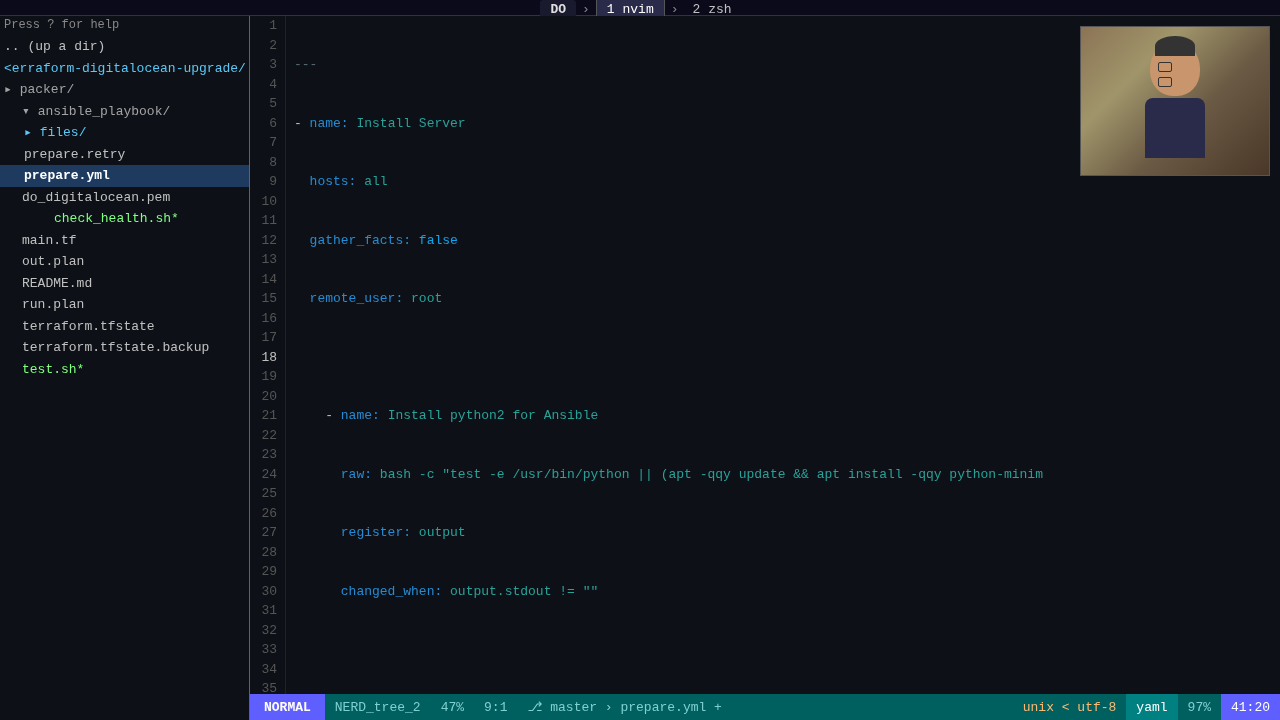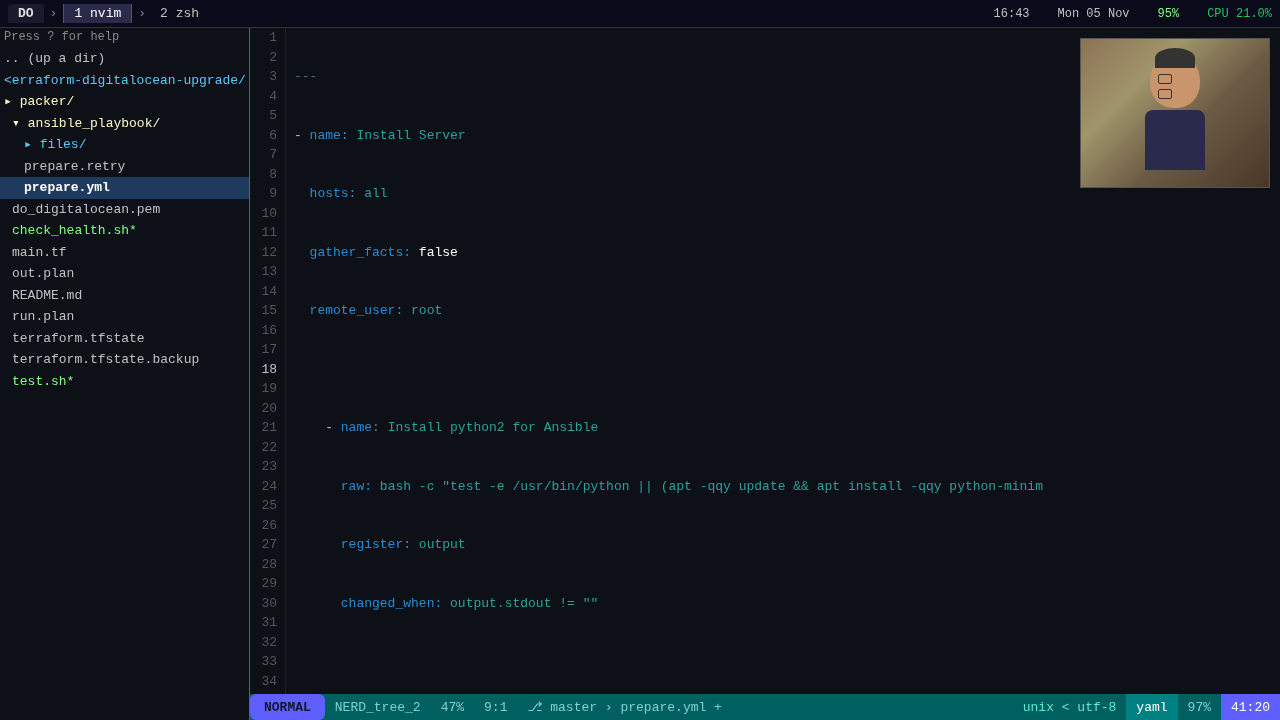--- a/index.html
+++ b/index.html
@@ -12,27 +12,28 @@
       height: 720px;
       overflow: hidden;
       display: flex;
       flex-direction: column;
     }
 
     
     .top-bar {
       background: #0a0a1a;
       color: #c0c0c0;
-      height: 28px;
+      height: 16px;
       display: flex;
       align-items: center;
       justify-content: space-between;
       padding: 0 8px;
       flex-shrink: 0;
       border-bottom: 1px solid #333;
+      flex-direction: column;
     }
     .top-bar-left {
       display: flex;
       align-items: center;
       gap: 4px;
     }
     .tab-do {
       background: #1a1a2e;
       color: #e0e0e0;
       padding: 2px 10px;
@@ -89,24 +90,24 @@
       padding: 2px 0;
     }
     .sidebar-item {
       padding: 1px 4px;
       white-space: nowrap;
       cursor: pointer;
       font-size: 13px;
       line-height: 1.5;
     }
     .sidebar-item.dir { color: #5bc8f5; }
-    .sidebar-item.dir-open { color: #fef9c3; }
+    .sidebar-item.dir-open { color: #a3a3a3; }
     .sidebar-item.file { color: #c0c0c0; }
     .sidebar-item.file-exec { color: #80ff80; }
-    .indent1 { padding-left: 12px; }
+    .indent1 { padding-left: 22px; }
     .indent2 { padding-left: 24px; }
 
     
     .editor-area {
       flex: 1;
       display: flex;
       flex-direction: column;
       overflow: hidden;
       position: relative;
     }
@@ -148,21 +149,21 @@
       display: block;
       height: 19.5px;
       position: relative;
     }
 
     
     .sy-comment { color: #586e75; }
     .sy-key { color: #268bd2; }
     .sy-val { color: #2aa198; }
     .sy-str { color: #2aa198; }
-    .sy-bool { color: #ffffff; }
+    .sy-bool { color: #0ea5e9; }
 
     
     .webcam {
       position: absolute;
       top: 10px;
       right: 10px;
       width: 190px;
       height: 150px;
       background: #222;
       border: 1px solid #555;
@@ -233,27 +234,26 @@
     .status-bar {
       height: 26px;
       background: #005f5f;
       display: flex;
       align-items: center;
       flex-shrink: 0;
       font-size: 13px;
     }
     .status-mode {
       background: #008080;
-      color: #0f172a;
+      color: #ffffff;
       padding: 0 14px;
       height: 100%;
       display: flex;
       align-items: center;
       font-weight: bold;
-      border-radius: 6px;
     }
     .status-mode.normal { background: #5f5fff; }
     .status-nerd {
       background: #005f5f;
       color: #80d0d0;
       padding: 0 10px;
       height: 100%;
       display: flex;
       align-items: center;
     }
@@ -270,21 +270,21 @@
       padding: 0 10px;
       color: #80d0d0;
     }
     .status-right {
       display: flex;
       align-items: center;
       gap: 0;
       height: 100%;
     }
     .status-encoding {
-      color: #5eead4;
+      color: #fdba74;
       padding: 0 10px;
     }
     .status-filetype {
       background: #008080;
       color: #ffffff;
       padding: 0 10px;
       height: 100%;
       display: flex;
       align-items: center;
     }
@@ -335,21 +335,21 @@
     <div class="sidebar-help">Press ? for help</div>
     <div class="sidebar-content">
       <div class="sidebar-item" style="color:#c0c0c0;">.. (up a dir)</div>
       <div class="sidebar-item dir">&lt;erraform-digitalocean-upgrade/</div>
       <div class="sidebar-item dir-open">▸ packer/</div>
       <div class="sidebar-item dir-open indent1">▾ ansible_playbook/</div>
       <div class="sidebar-item dir indent2">▸ files/</div>
       <div class="sidebar-item file indent2">prepare.retry</div>
       <div class="sidebar-item file indent2 sidebar-marker" style="color:#ffffff; font-weight:bold;">prepare.yml</div>
       <div class="sidebar-item file indent1">do_digitalocean.pem</div>
-      <div class="sidebar-item file-exec indent1" style="color:#80ff80;">check_health.sh*</div>
+      <div class="sidebar-item file-exec indent1" style="color:#80ff80;margin-left:32px;">check_health.sh*</div>
       <div class="sidebar-item file indent1">main.tf</div>
       <div class="sidebar-item file indent1">out.plan</div>
       <div class="sidebar-item file indent1">README.md</div>
       <div class="sidebar-item file indent1">run.plan</div>
       <div class="sidebar-item file indent1">terraform.tfstate</div>
       <div class="sidebar-item file indent1">terraform.tfstate.backup</div>
       <div class="sidebar-item file-exec indent1" style="color:#80ff80;">test.sh*</div>
     </div>
   </div>
 

